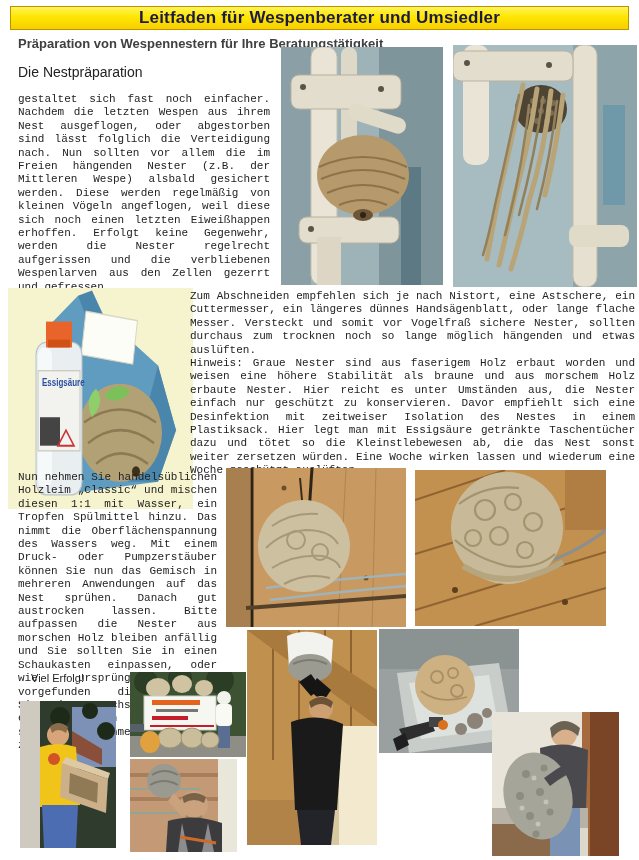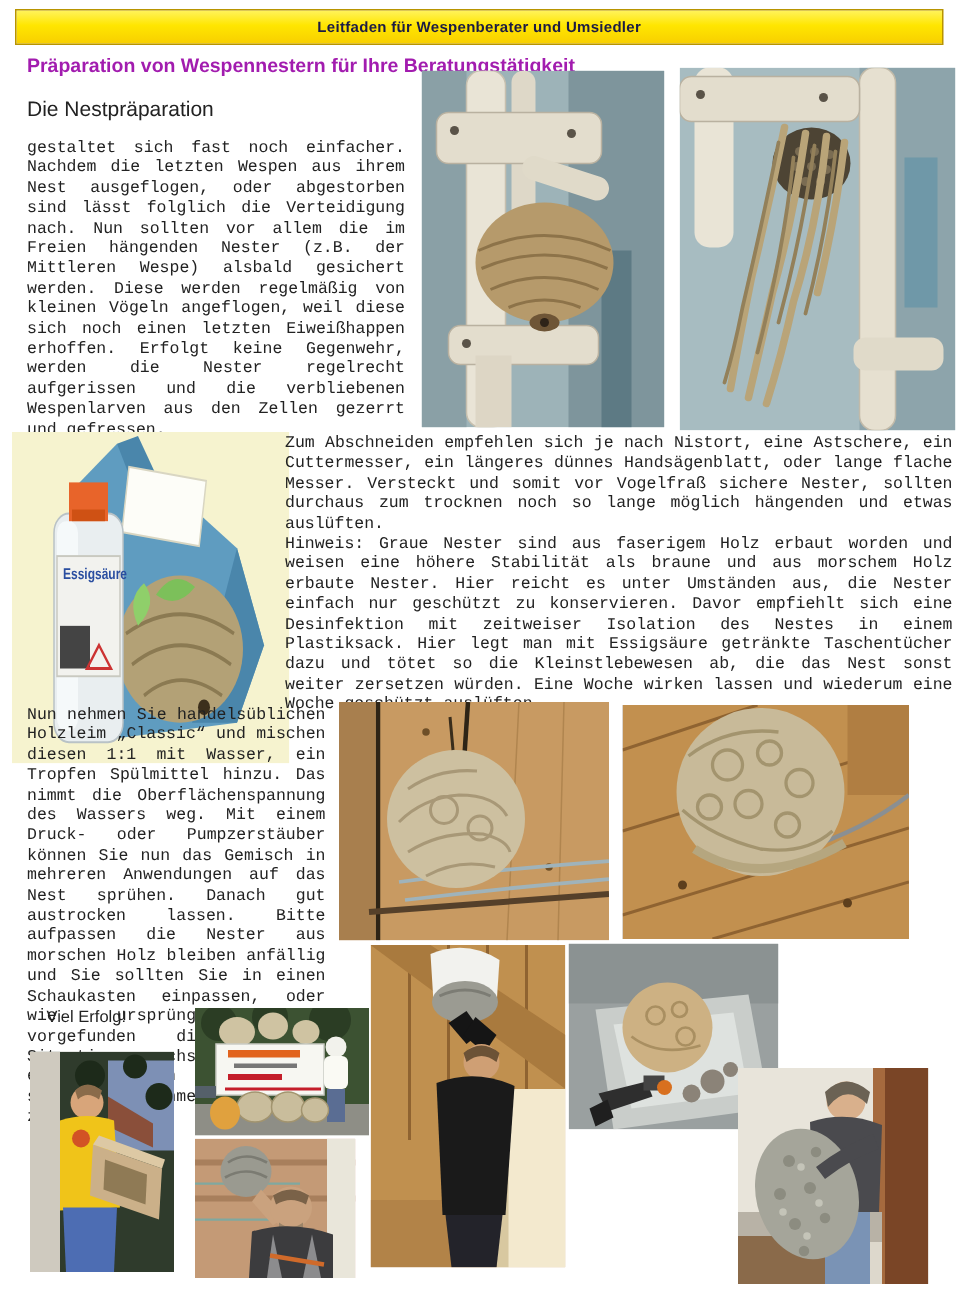--- a/index.html
+++ b/index.html
@@ -13,26 +13,26 @@
   }
   .page{position:absolute;inset:0;width:639px;height:860px;}
 
   .header-bar{
     position:absolute;left:10px;top:6px;width:617px;height:22px;
     background:linear-gradient(#fff35c 0%,#ffe600 45%,#f8cf00 100%);
     border:1px solid #b89400;
     display:flex;align-items:center;justify-content:center;
   }
   .header-bar span{
-    font-size:10px;font-weight:bold;color:#1b1b45;letter-spacing:.2px;
+    font-size:17px;font-weight:bold;color:#1b1b45;letter-spacing:.2px;
   }
 
   .doc-title{
     position:absolute;left:18px;top:36px;width:420px;
-    font-size:13px;font-weight:bold;color:#a21caf;
+    font-size:13px;font-weight:bold;color:#404040;
   }
 
   .txt{
     position:absolute;
     font-size:11px;line-height:13.4px;
     text-align:justify;color:#222;font-family:Liberation Mono, monospace;
   }
 
   .intro-line{position:absolute;left:18px;top:64px;font-size:14px;color:#222;}
   .closing-line{position:absolute;left:18px;top:672px;font-size:11px;color:#222;padding-left:13px;}

